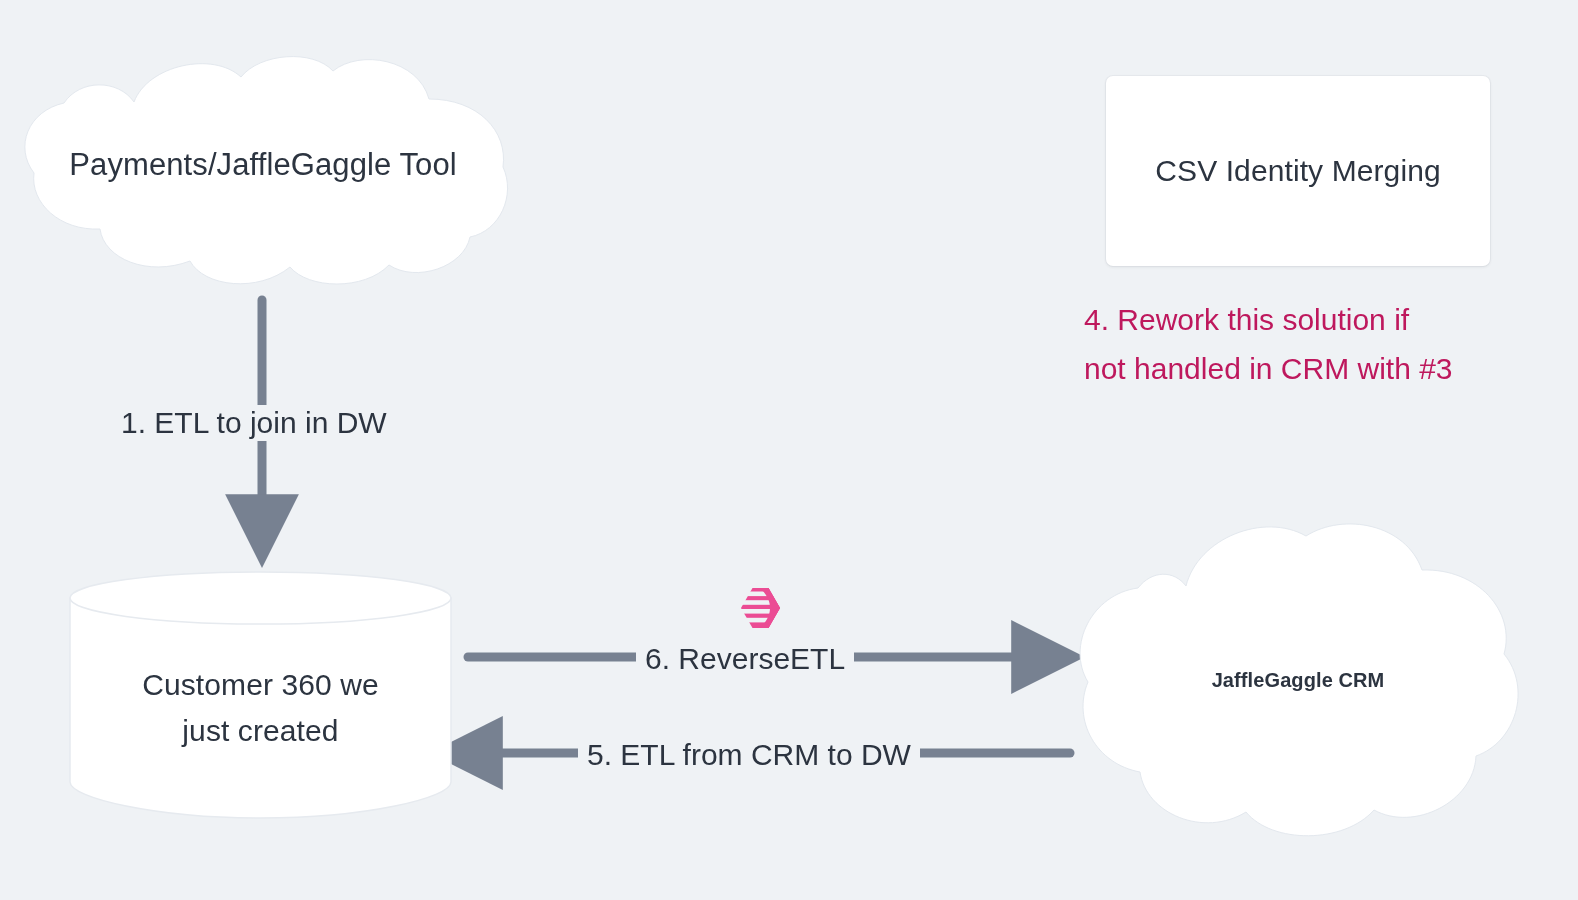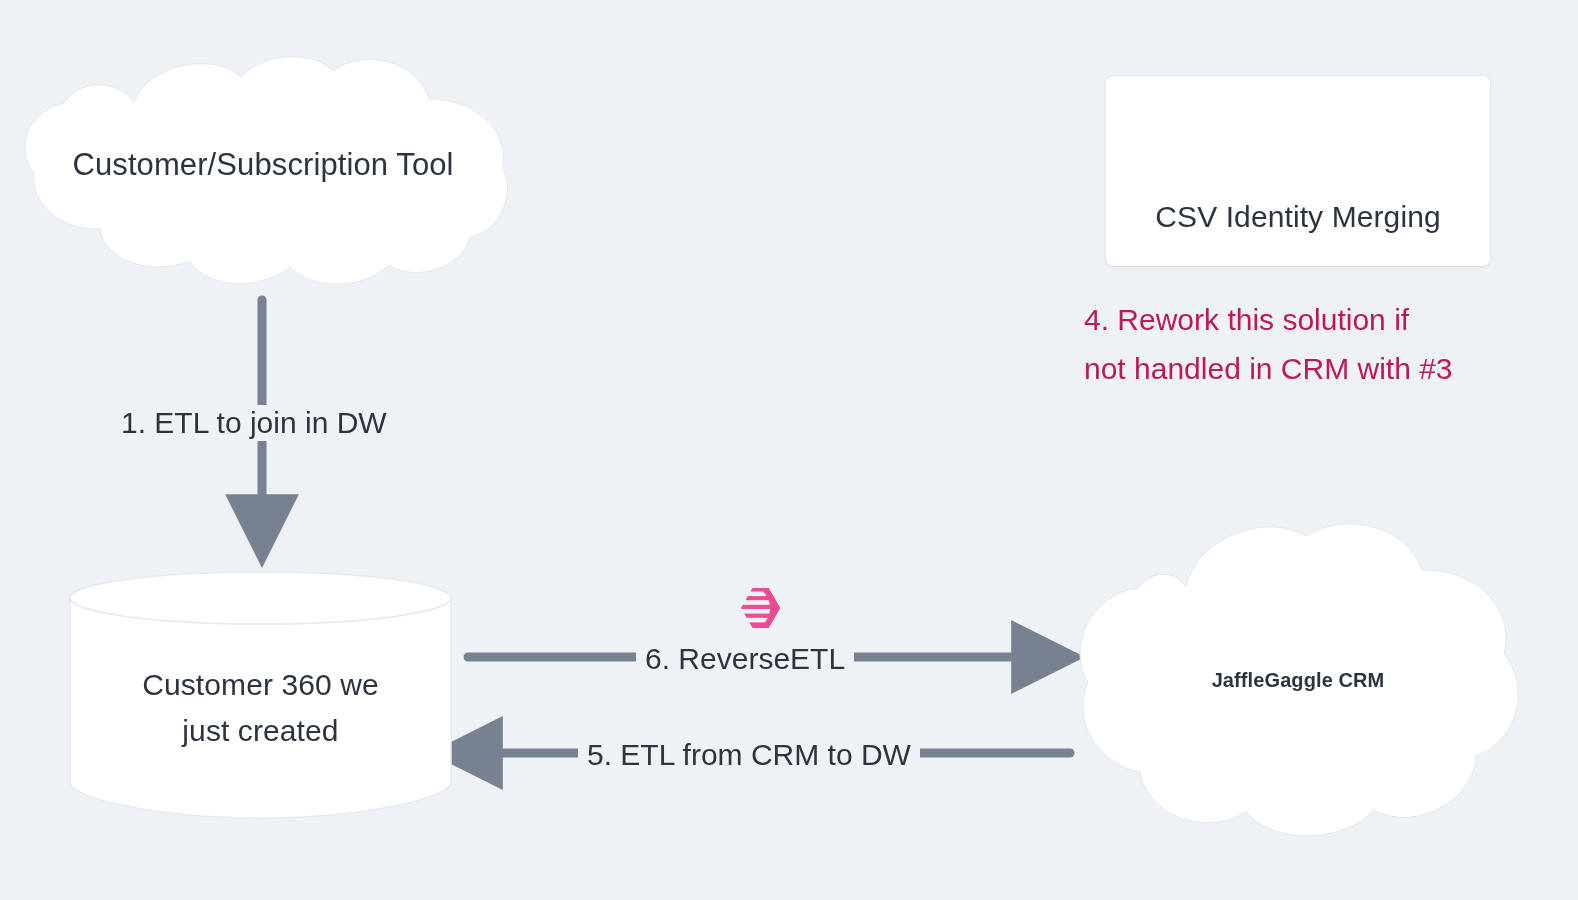--- a/index.html
+++ b/index.html
@@ -73,21 +73,20 @@
     left: 1106px;
     top: 76px;
     width: 384px;
     height: 190px;
     background: #ffffff;
     border-radius: 7px;
     box-shadow: 0 1px 3px rgba(45, 55, 72, 0.10), 0 0 0 1px rgba(45,55,72,0.035);
   }
   #box-csv .node-label {
     font-size: 30px;
-    margin-top: 46px;
   }
 
   
   #cyl-dw {
     left: 68px;
     top: 570px;
     width: 385px;
     height: 250px;
   }
   #cyl-dw .node-label {
@@ -186,21 +185,21 @@
                C470,44 500,76 495,112
                C508,140 492,176 462,182
                C456,212 408,228 381,210
                C356,236 300,234 282,212
                C250,238 196,232 182,206
                C140,222 96,204 92,174
                C52,176 22,148 26,118
                C6,92 20,56 56,48
                C72,24 110,24 126,47 Z" fill="#ffffff" stroke="#e3e8ee" stroke-width="1"></path>
     </svg>
-    <div class="node-label">Customer/Subscription Tool</div>
+    <div class="node-label">Payments/JaffleGaggle Tool</div>
   </div>
 
   <div class="node" id="box-csv">
     <div class="node-label">CSV Identity Merging</div>
   </div>
 
   <div class="node" id="cyl-dw">
     <svg class="node-svg" width="385" height="250" viewBox="0 0 385 250" xmlns="http://www.w3.org/2000/svg">
       <path d="M2,28 L2,212 C2,228 88,248 192.5,248 C297,248 383,228 383,212 L383,28 Z" fill="#ffffff" stroke="#e6eaef" stroke-width="1.5"></path>
       <ellipse cx="192.5" cy="28" rx="190.5" ry="26" fill="#ffffff" stroke="#e6eaef" stroke-width="1.5"></ellipse>

